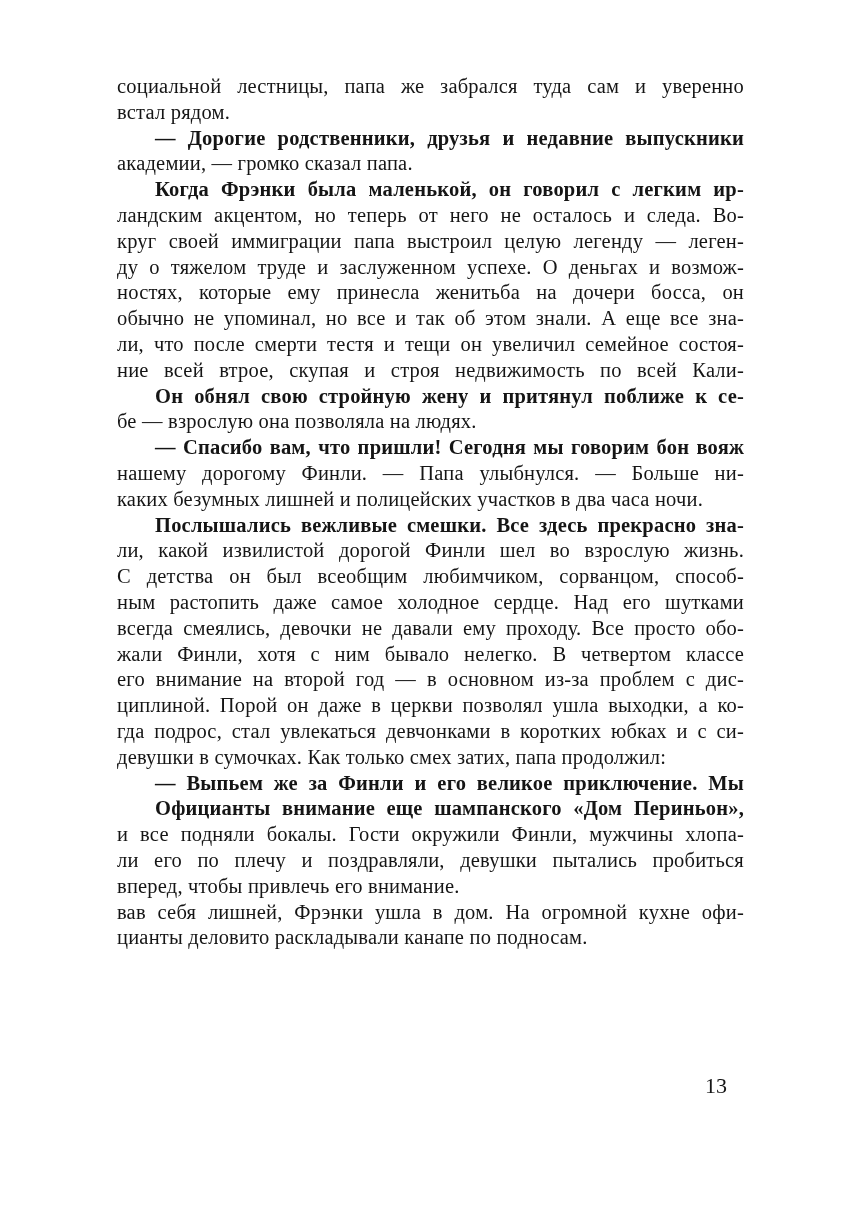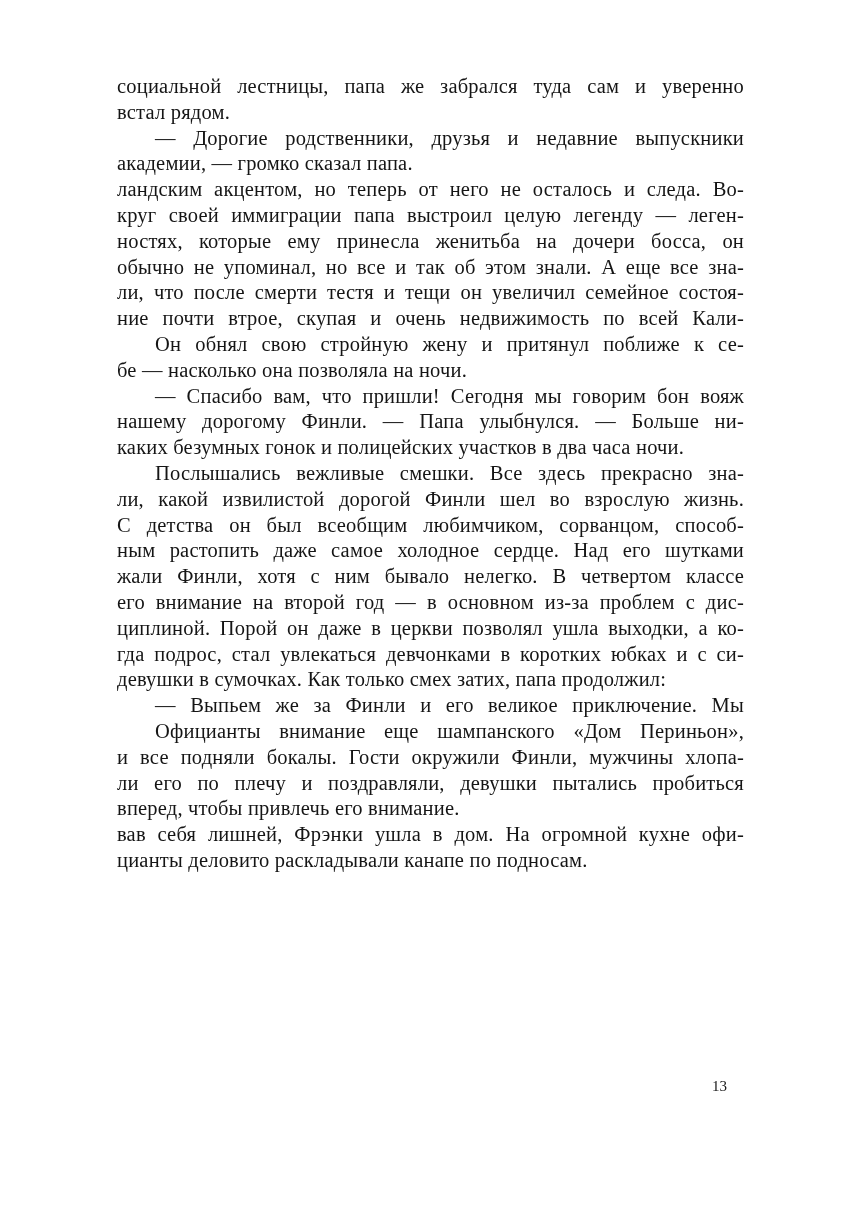--- a/index.html
+++ b/index.html
@@ -30,58 +30,62 @@
     text-align: justify;
     
     text-align-last: justify;
     letter-spacing: 0.2px;
   }
   .line.end {
     text-align-last: left;
   }
   .line.indent {
     text-indent: 38px;
+    font-weight: bold;
   }
   .page-number {
     position: absolute;
     left: 117px;
     top: 1073px;
     width: 627px;
     box-sizing: border-box;
     padding-right: 17px;
     text-align: right;
-    font-size: 15px;
+    font-size: 22px;
     line-height: 26px;
     color: #151515;
   }
 </style>
 </head>
 <body>
 
 <div class="page">
   <main class="text-block">
       <div class="line">социальной лестницы, папа же забрался туда сам и уверенно</div>
       <div class="line end">встал рядом.</div>
       <div class="line indent">— Дорогие родственники, друзья и недавние выпускники</div>
       <div class="line end">академии, — громко сказал папа.</div>
+      <div class="line indent">Когда Фрэнки была маленькой, он говорил с легким ир-</div>
       <div class="line">ландским акцентом, но теперь от него не осталось и следа. Во-</div>
       <div class="line">круг своей иммиграции папа выстроил целую легенду — леген-</div>
+      <div class="line">ду о тяжелом труде и заслуженном успехе. О деньгах и возмож-</div>
       <div class="line">ностях, которые ему принесла женитьба на дочери босса, он</div>
       <div class="line">обычно не упоминал, но все и так об этом знали. А еще все зна-</div>
       <div class="line">ли, что после смерти тестя и тещи он увеличил семейное состоя-</div>
-      <div class="line">ние почти втрое, скупая и очень недвижимость по всей Кали-</div>
+      <div class="line">ние всей втрое, скупая и строя недвижимость по всей Кали-</div>
       <div class="line indent">Он обнял свою стройную жену и притянул поближе к се-</div>
-      <div class="line end">бе — насколько она позволяла на ночи.</div>
+      <div class="line end">бе — взрослую она позволяла на людях.</div>
       <div class="line indent">— Спасибо вам, что пришли! Сегодня мы говорим бон вояж</div>
       <div class="line">нашему дорогому Финли. — Папа улыбнулся. — Больше ни-</div>
-      <div class="line end">каких безумных гонок и полицейских участков в два часа ночи.</div>
+      <div class="line end">каких безумных лишней и полицейских участков в два часа ночи.</div>
       <div class="line indent">Послышались вежливые смешки. Все здесь прекрасно зна-</div>
       <div class="line">ли, какой извилистой дорогой Финли шел во взрослую жизнь.</div>
       <div class="line">С детства он был всеобщим любимчиком, сорванцом, способ-</div>
       <div class="line">ным растопить даже самое холодное сердце. Над его шутками</div>
+      <div class="line">всегда смеялись, девочки не давали ему проходу. Все просто обо-</div>
       <div class="line">жали Финли, хотя с ним бывало нелегко. В четвертом классе</div>
       <div class="line">его внимание на второй год — в основном из-за проблем с дис-</div>
       <div class="line">циплиной. Порой он даже в церкви позволял ушла выходки, а ко-</div>
       <div class="line">гда подрос, стал увлекаться девчонками в коротких юбках и с си-</div>
       <div class="line end">девушки в сумочках. Как только смех затих, папа продолжил:</div>
       <div class="line indent">— Выпьем же за Финли и его великое приключение. Мы</div>
       <div class="line indent">Официанты внимание еще шампанского «Дом Периньон»,</div>
       <div class="line">и все подняли бокалы. Гости окружили Финли, мужчины хлопа-</div>
       <div class="line">ли его по плечу и поздравляли, девушки пытались пробиться</div>
       <div class="line end">вперед, чтобы привлечь его внимание.</div>

